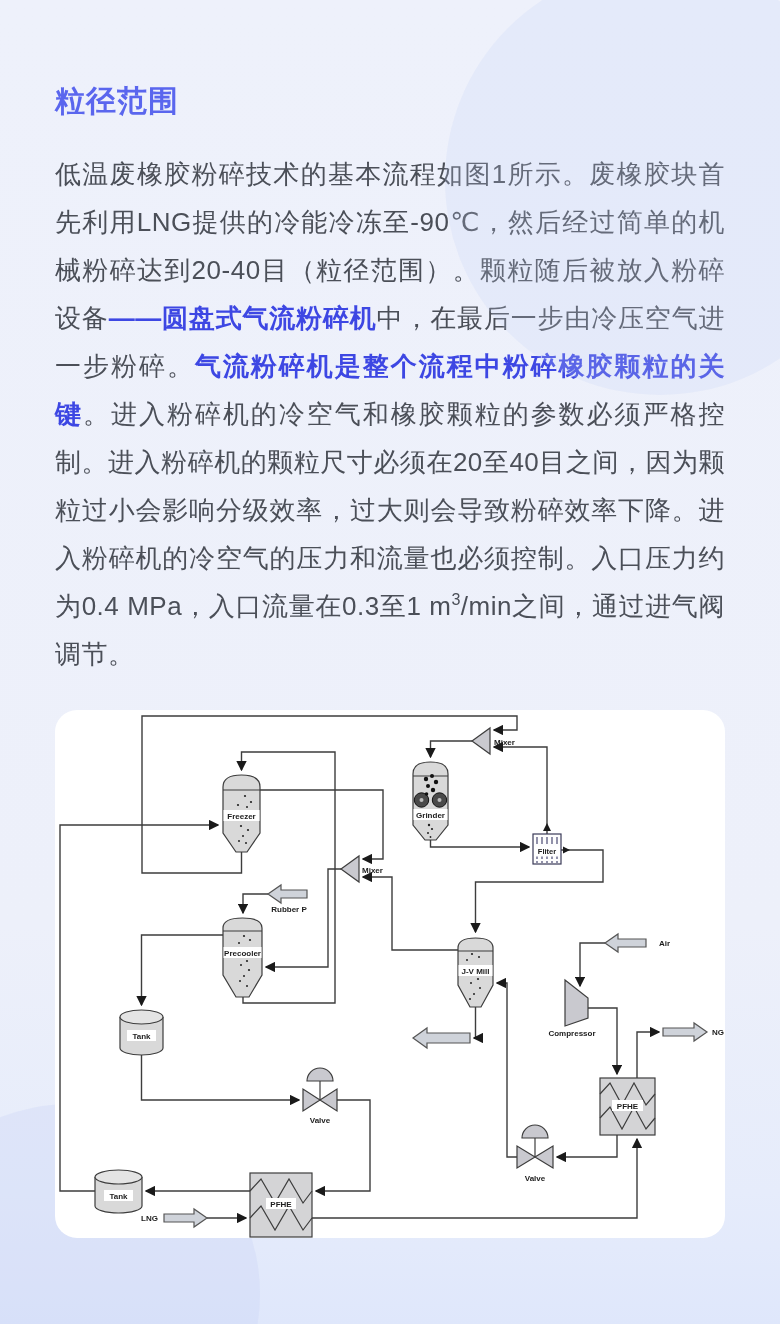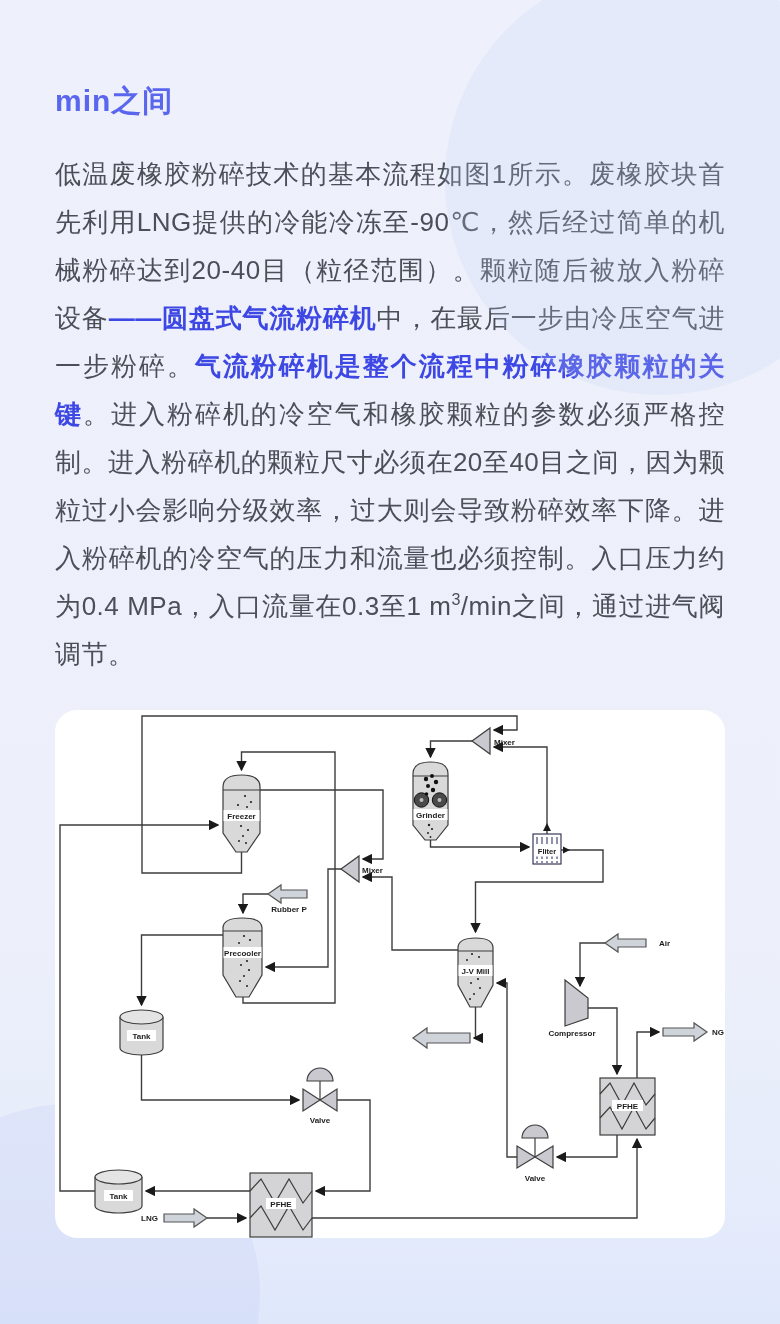--- a/index.html
+++ b/index.html
@@ -30,21 +30,21 @@
   svg text{font-family:"Liberation Sans","DejaVu Sans",sans-serif;font-weight:bold;fill:#1c1c1c;}
   .lbl{font-size:8px;}
   .lbl-s{font-size:7.5px;}
 </style>
 </head>
 <body>
 
 <div class="deco tr"></div>
 <div class="deco bl"></div>
 
-<h1 class="title">min之间</h1>
+<h1 class="title">粒径范围</h1>
 
 <p class="body"><span>低温废橡胶粉碎技术的基本流程如图1所示。废橡胶块首先利用LNG提供的冷能冷冻至-90℃，然后经过简单的机械粉碎达到20-40目（粒径范围）。颗粒随后被放入粉碎设备</span><span class="accent">——圆盘式气流粉碎机</span><span>中，在最后一步由冷压空气进一步粉碎。</span><span class="accent">气流粉碎机是整个流程中粉碎橡胶颗粒的关键</span><span>。进入粉碎机的冷空气和橡胶颗粒的参数必须严格控制。进入粉碎机的颗粒尺寸必须在20至40目之间，因为颗粒过小会影响分级效率，过大则会导致粉碎效率下降。进入粉碎机的冷空气的压力和流量也必须控制。入口压力约为0.4 MPa，入口流量在0.3至1 m</span><sup>3</sup><span>/min之间，通过进气阀调节。</span></p>
 
 <figure class="card">
 <svg width="670" height="528" viewBox="0 0 670 528">
   <defs>
     <marker id="arr" viewBox="0 0 8 8" refX="7" refY="4" markerWidth="7.5" markerHeight="7.5" orient="auto">
       <path d="M0,0 L8,4 L0,8 Z" fill="#1a1a1a"></path>
     </marker>
   </defs>

